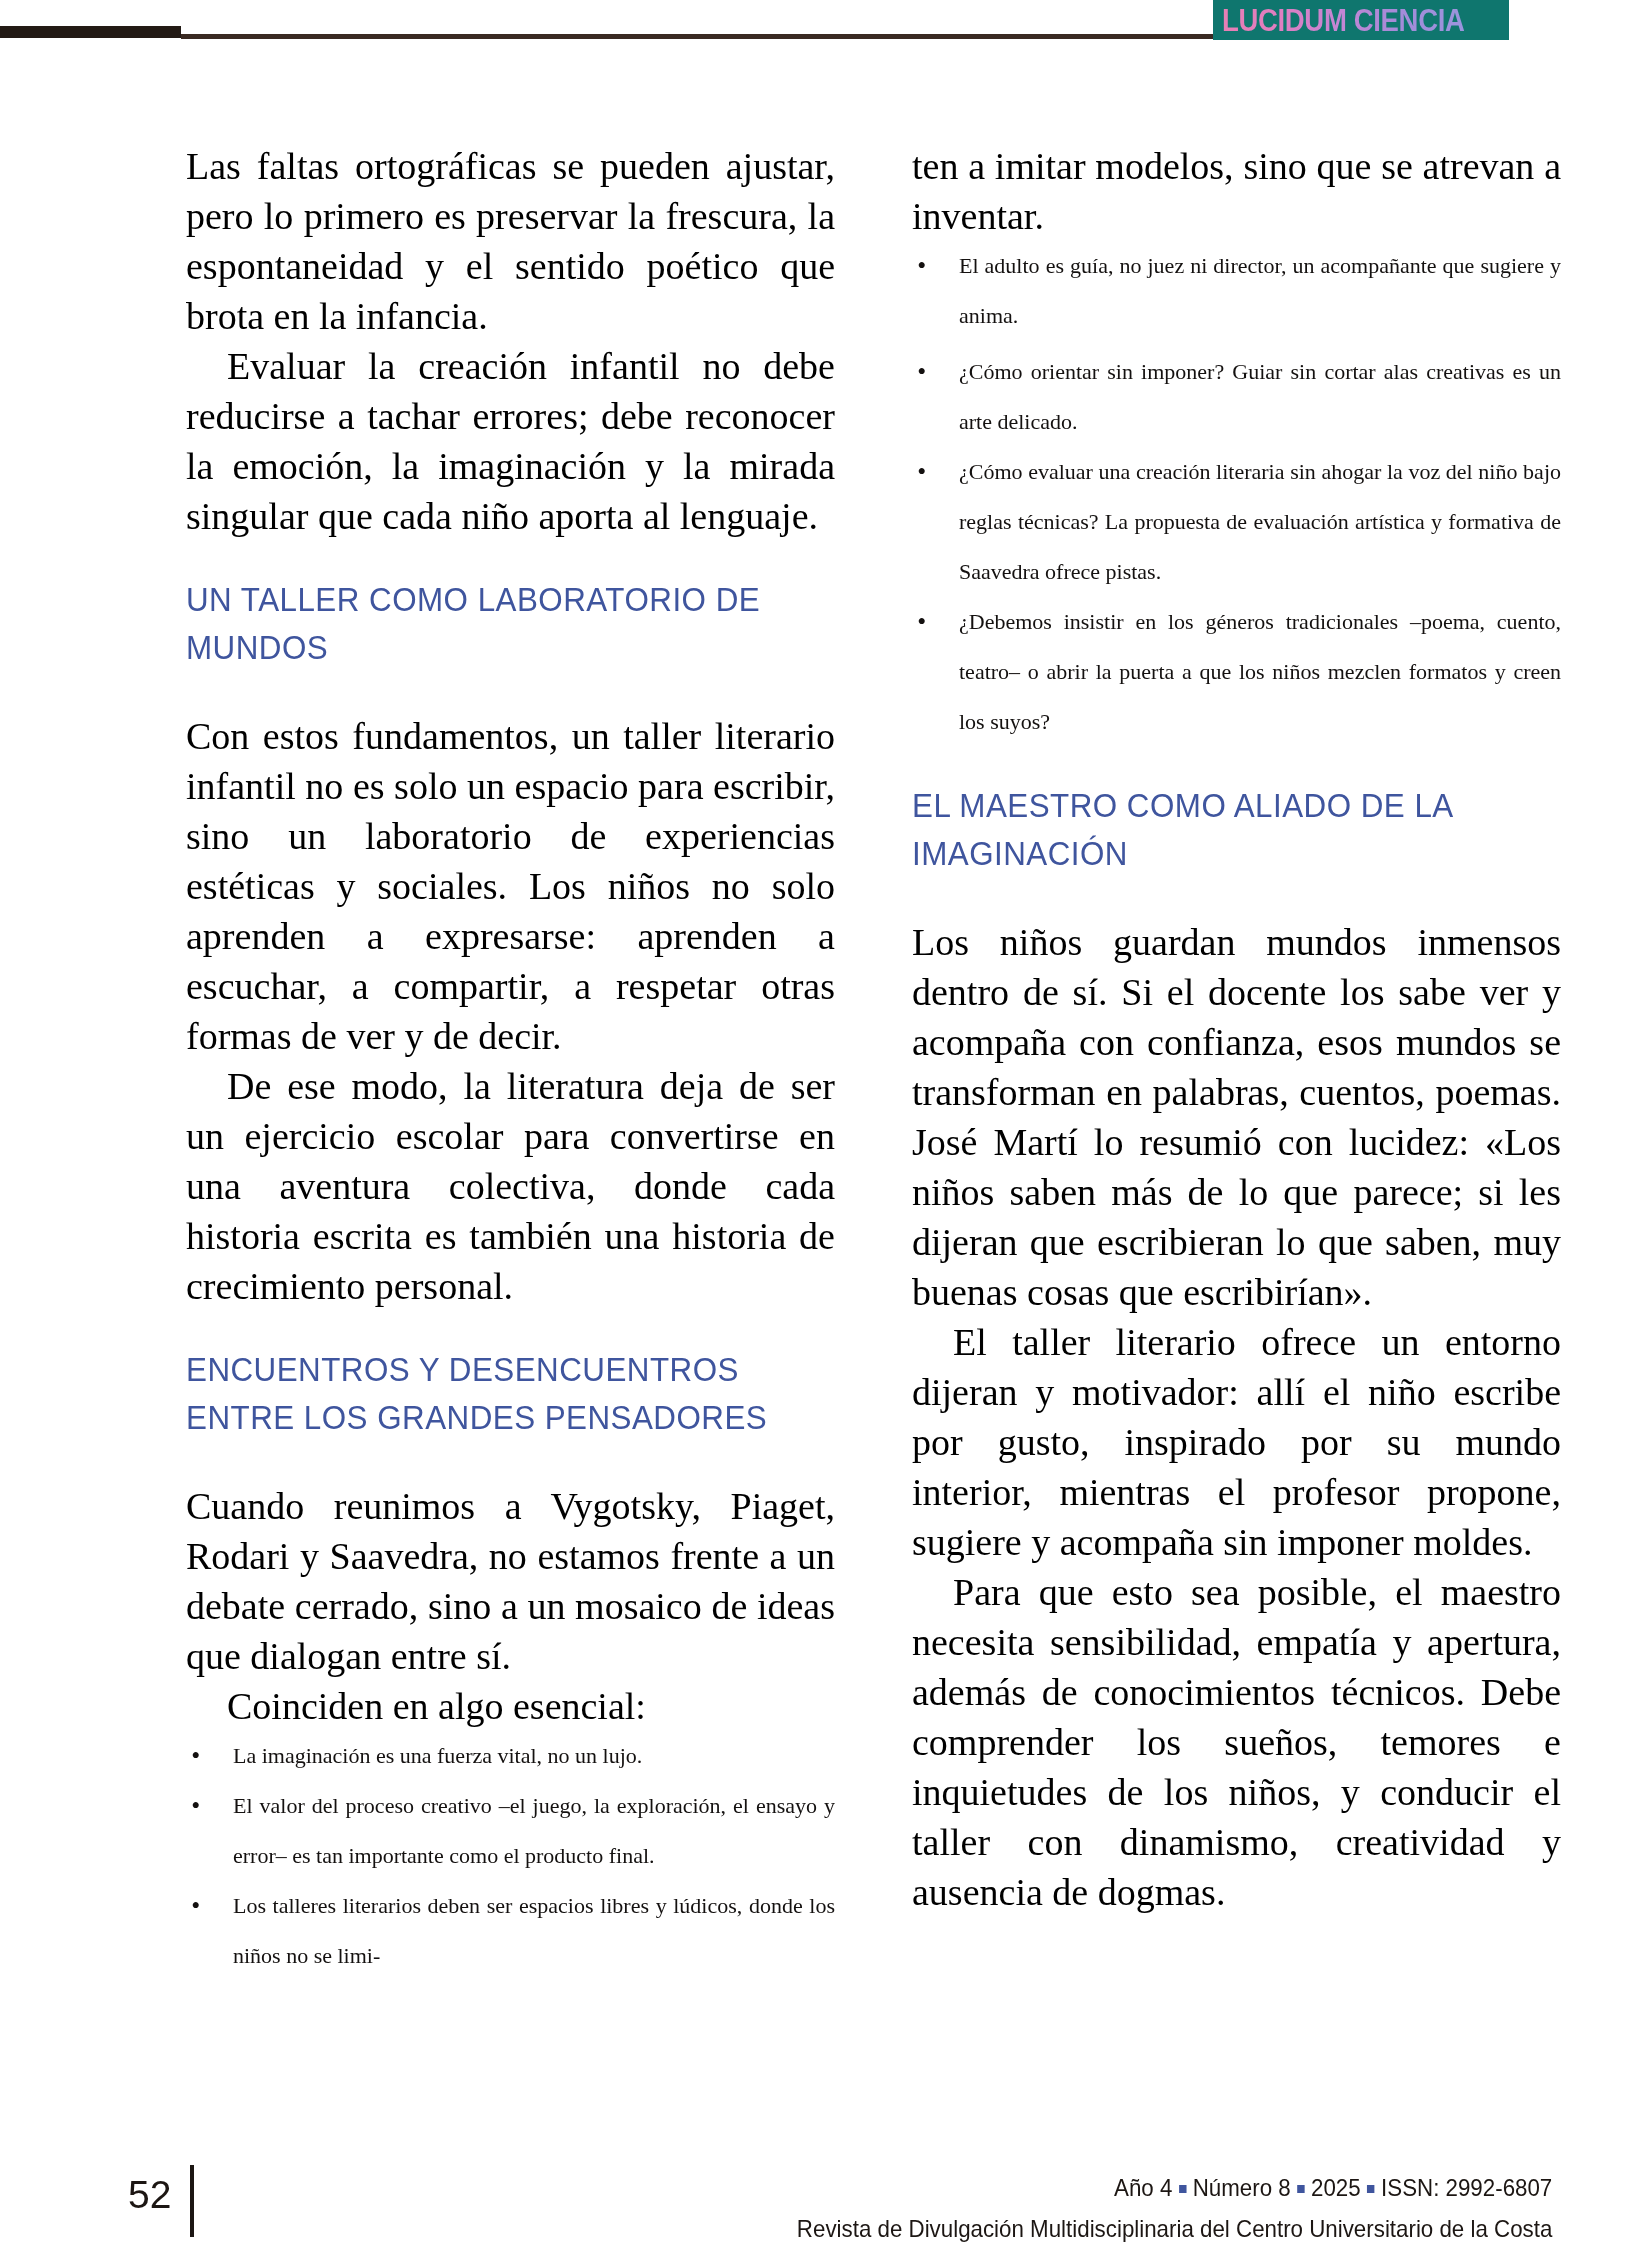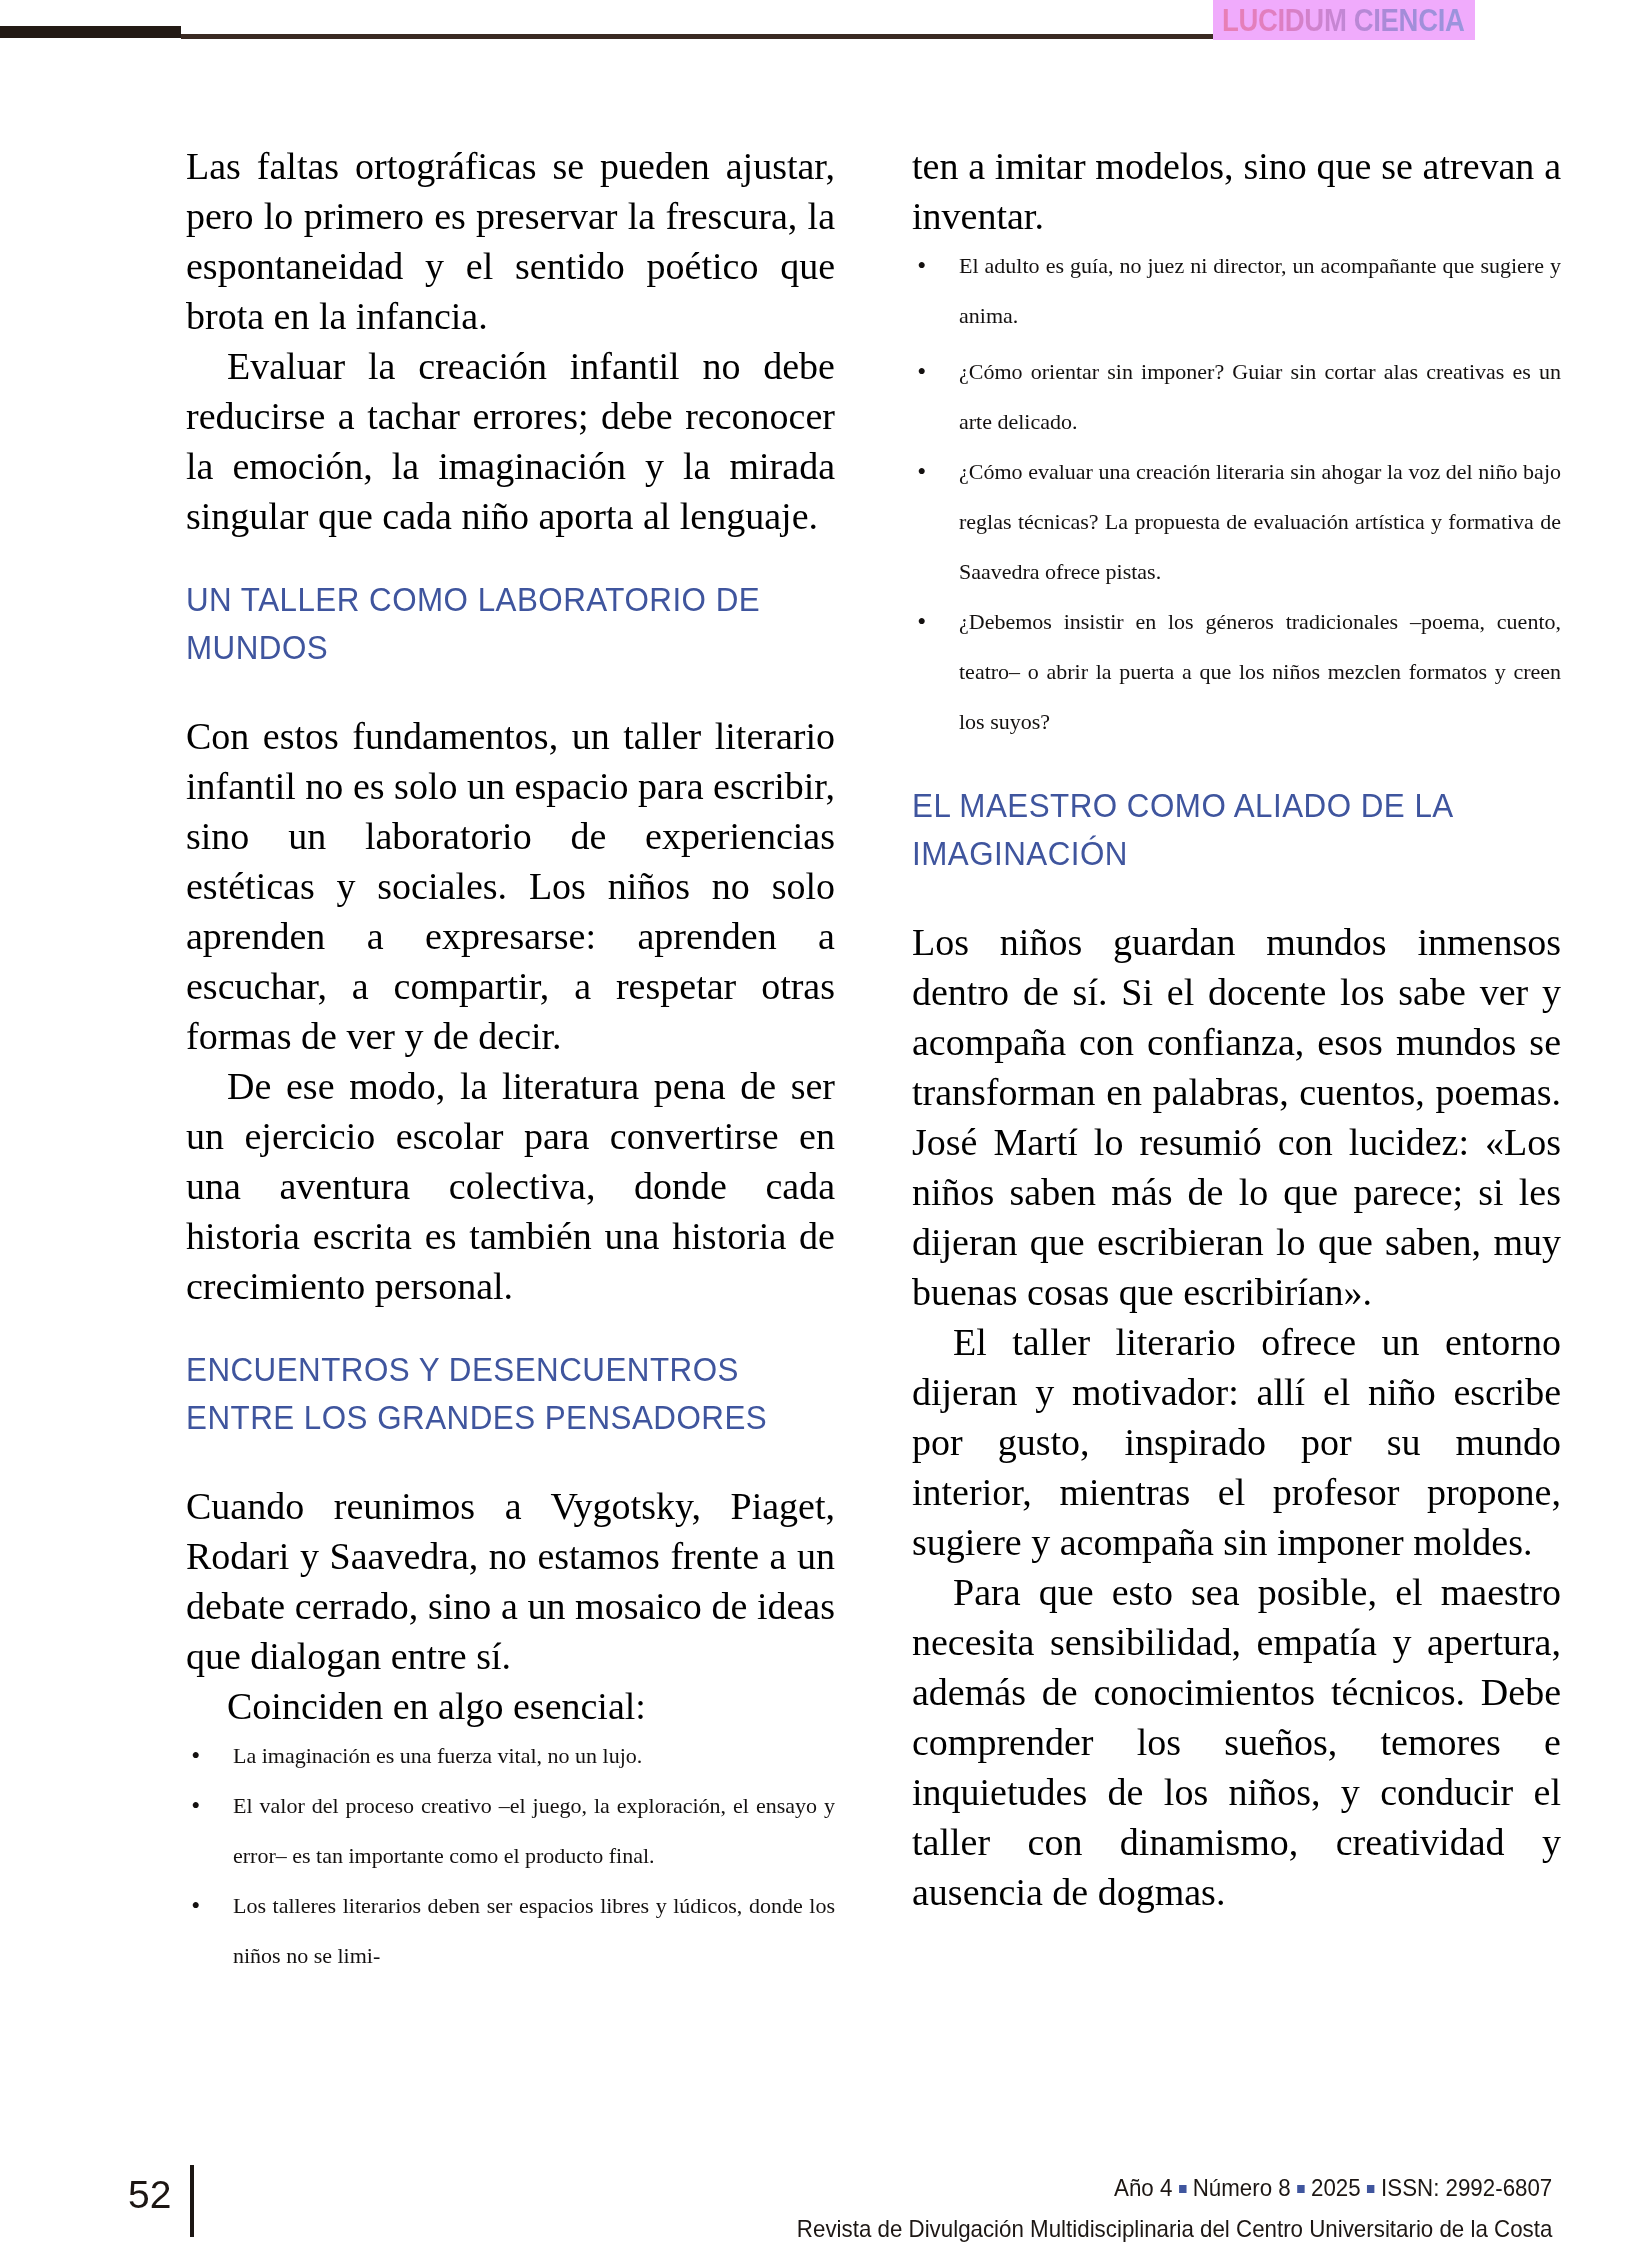--- a/index.html
+++ b/index.html
@@ -35,23 +35,23 @@
     left: 181px;
     top: 34px;
     width: 1294px;
     height: 4.5px;
     background: #3a2a22;
   }
   .brand-box {
     position: absolute;
     left: 1213px;
     top: 0px;
-    width: 262px;
+    width: 296px;
     height: 40px;
-    background: #f0abfc;
+    background: #0f766e;
     overflow: hidden;
   }
   .brand-text {
     position: absolute;
     left: 9px;
     top: 0.8px;
     font-family: "Liberation Sans Narrow", "Liberation Sans", sans-serif;
     font-weight: 700;
     font-size: 32px;
     letter-spacing: -0.4px;
@@ -201,21 +201,21 @@
     <p class="body">Las faltas ortográficas se pueden ajustar, pero lo primero es preservar la frescura, la espontaneidad y el sentido poético que brota en la infancia.</p>
 
     <p class="body indent">Evaluar la creación infantil no debe reducirse a tachar errores; debe reconocer la emoción, la imaginación y la mirada singular que cada niño aporta al lenguaje.</p>
 
     <div class="gap-head-before"></div>
     <h2 class="section">UN TALLER COMO LABORATORIO DE MUNDOS</h2>
     <div class="gap-head-after"></div>
 
     <p class="body">Con estos fundamentos, un taller literario infantil no es solo un espacio para escribir, sino un laboratorio de experiencias estéticas y sociales. Los niños no solo aprenden a expresarse: aprenden a escuchar, a compartir, a respetar otras formas de ver y de decir.</p>
 
-    <p class="body indent">De ese modo, la literatura pena de ser un ejercicio escolar para convertirse en una aventura colectiva, donde cada historia escrita es también una historia de crecimiento personal.</p>
+    <p class="body indent">De ese modo, la literatura deja de ser un ejercicio escolar para convertirse en una aventura colectiva, donde cada historia escrita es también una historia de crecimiento personal.</p>
 
     <div class="gap-head-before"></div>
     <h2 class="section">ENCUENTROS Y DESENCUENTROS ENTRE LOS GRANDES PENSADORES</h2>
     <div class="gap-head-after"></div>
 
     <p class="body">Cuando reunimos a Vygotsky, Piaget, Rodari y Saavedra, no estamos frente a un debate cerrado, sino a un mosaico de ideas que dialogan entre sí.</p>
 
     <p class="body indent">Coinciden en algo esencial:</p>
 
     <ul class="bullets">

